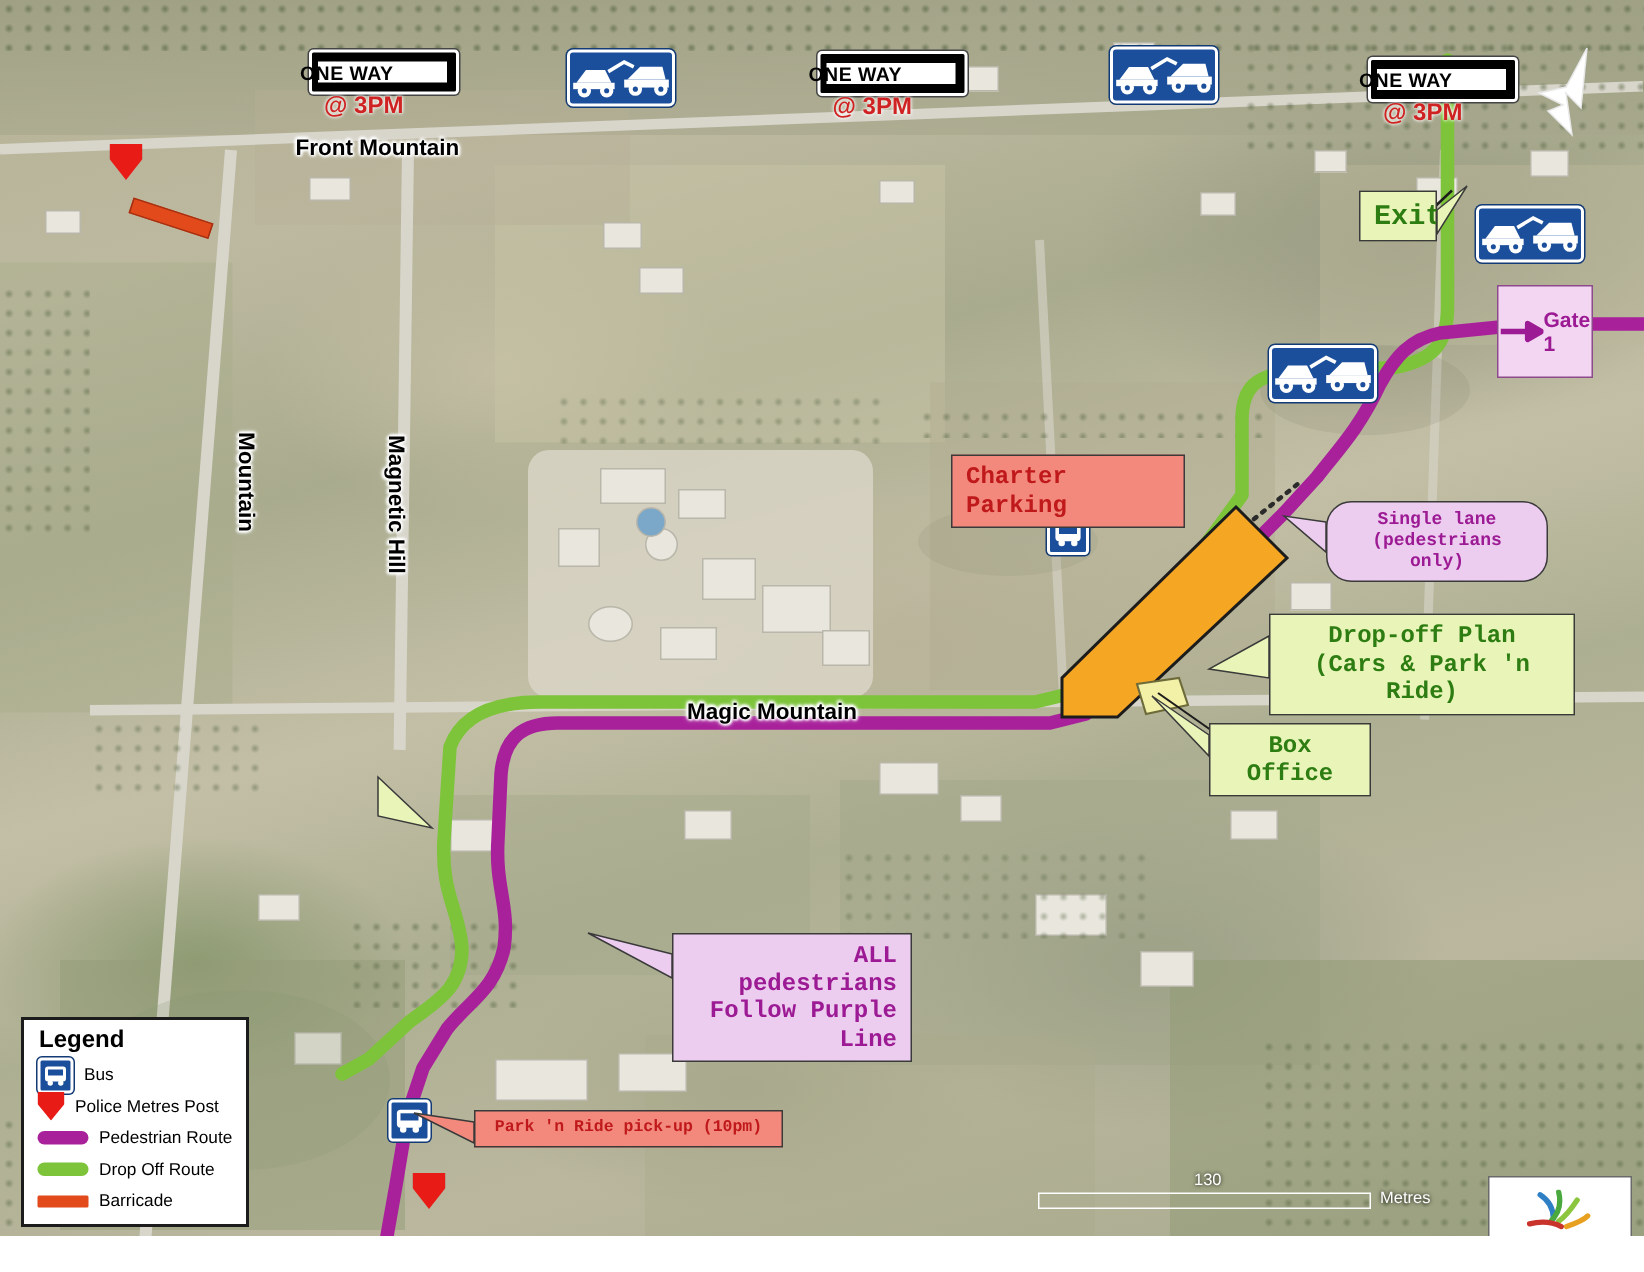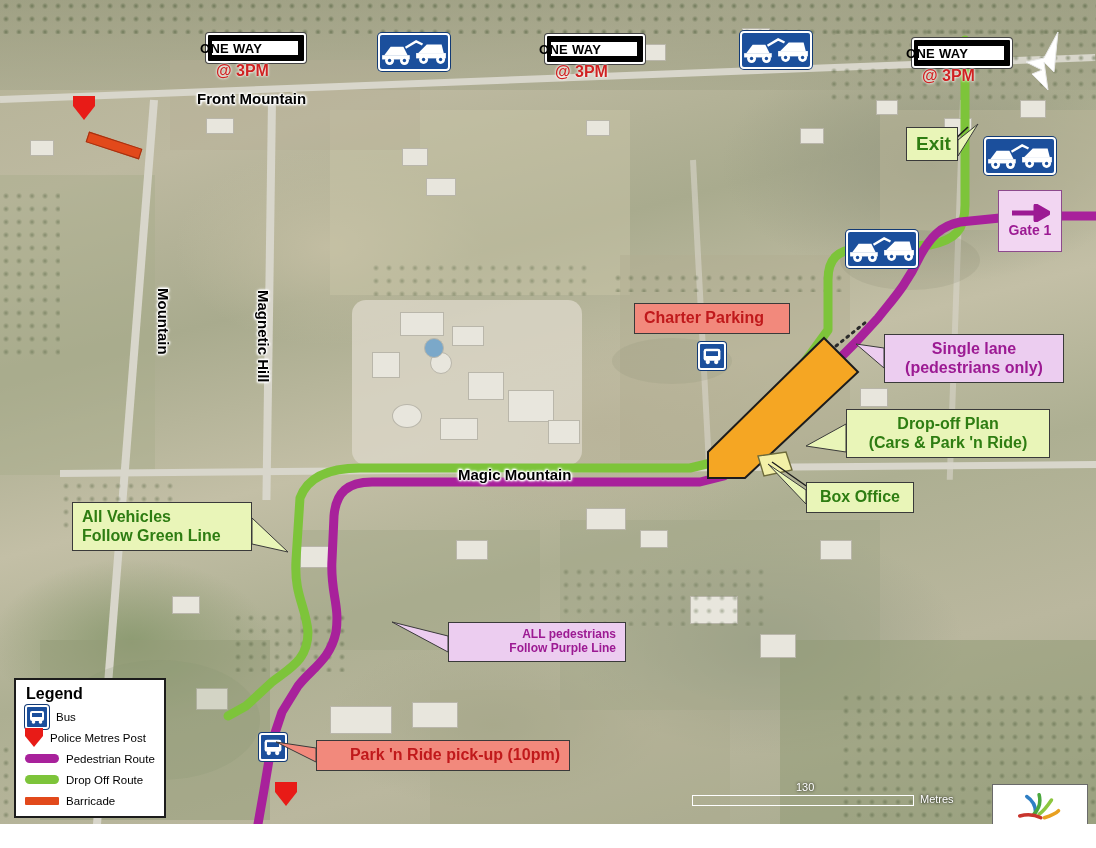--- a/index.html
+++ b/index.html
@@ -44,26 +44,26 @@
   .tow{position:absolute;width:68px;height:34px;background:#1b4f9c;border:2px solid #fff;
     border-radius:4px;box-shadow:0 0 0 1px #123a75;}
   .busicon{position:absolute;width:24px;height:24px;background:#1b4f9c;border:2px solid #fff;
     border-radius:3px;box-shadow:0 0 0 1px #123a75;}
   .police{position:absolute;width:22px;height:24px;background:#e81b17;
     clip-path:polygon(0 0,100% 0,100% 42%,50% 100%,0 42%);
     filter:drop-shadow(0 0 1px #7a0d0a);}
   .barricade{position:absolute;background:#e2491b;border:1px solid #a33111;}
 
   .callout{position:absolute;box-sizing:border-box;border:1px solid #3a3a3a;
-    font-weight:bold;line-height:1.16;padding:5px 9px;}
+    font-weight:bold;line-height:1.16;padding:5px 9px;font-family:Liberation Mono, monospace;}
   .c-green{background:#e9f5b8;color:#2e7d12;}
   .c-purple{background:#eccdf0;color:#9c1a93;}
   .c-red{background:#f2897c;color:#c0191b;}
   .gate{position:absolute;background:#f2d6f2;border:1px solid #8d4a8d;
-    display:flex;flex-direction:column;align-items:center;justify-content:center;}
+    display:flex;flex-direction:row;align-items:center;justify-content:center;}
   .gate .glbl{color:#9c1a93;font-weight:bold;font-size:14px;}
 
   .roadlabel{position:absolute;color:#000;font-weight:bold;font-size:15px;white-space:nowrap;
     text-shadow:1px 0 2px #fff,-1px 0 2px #fff,0 1px 2px #fff,0 -1px 2px #fff,
       1px 1px 2px #fff,-1px -1px 2px #fff,0 0 4px #fff;}
   .vert{transform-origin:left top;}
 
   
   #legend{position:absolute;background:#fff;border:2px solid #1c1c1c;}
   #legend .ltitle{font-weight:bold;font-size:16px;color:#000;padding:5px 0 3px 10px;}
@@ -314,45 +314,41 @@
   </div>
 
   <div class="callout c-green" style="left:906px;top:127px;width:52px;font-size:19px;text-align:center;">
     <span>Exit</span>
   </div>
 
   <div class="callout c-red" style="left:634px;top:303px;width:156px;font-size:16px;text-align:left;">
     <span>Charter Parking</span>
   </div>
 
-  <div class="callout c-purple" style="left:884px;top:334px;width:180px;font-size:16px;text-align:center;">
+  <div class="callout c-purple" style="left:884px;top:334px;width:148px;font-size:12px;text-align:center;border-radius:17px;">
     <div>Single lane</div>
     <div>(pedestrians only)</div>
   </div>
 
   <div class="callout c-green" style="left:846px;top:409px;width:204px;font-size:16px;text-align:center;">
     <div>Drop-off Plan</div>
     <div>(Cars &amp; Park 'n Ride)</div>
   </div>
 
   <div class="callout c-green" style="left:806px;top:482px;width:108px;font-size:16px;text-align:center;">
     <span>Box Office</span>
   </div>
 
-  <div class="callout c-green" style="left:72px;top:502px;width:180px;font-size:16px;text-align:left;">
-    <div>All Vehicles</div>
-    <div>Follow Green Line</div>
-  </div>
-
-  <div class="callout c-purple" style="left:448px;top:622px;width:178px;font-size:12px;text-align:right;">
+
+  <div class="callout c-purple" style="left:448px;top:622px;width:160px;font-size:16px;text-align:right;">
     <div>ALL pedestrians</div>
     <div>Follow Purple Line</div>
   </div>
 
-  <div class="callout c-red" style="left:316px;top:740px;width:254px;font-size:16px;text-align:right;">
+  <div class="callout c-red" style="left:316px;top:740px;width:206px;font-size:11px;text-align:center;">
     <span>Park 'n Ride pick-up (10pm)</span>
   </div>
 
   <svg style="position:absolute;left:0;top:0;width:1096px;height:824px;pointer-events:none;">
     <polygon points="884,348 856,344 884,368" fill="#eccdf0" stroke="#3a3a3a" stroke-width="1"></polygon>
     <polygon points="846,424 806,446 846,452" fill="#e9f5b8" stroke="#3a3a3a" stroke-width="1"></polygon>
     <polygon points="252,518 288,552 252,544" fill="#e9f5b8" stroke="#3a3a3a" stroke-width="1"></polygon>
     <polygon points="448,636 392,622 448,652" fill="#eccdf0" stroke="#3a3a3a" stroke-width="1"></polygon>
     <polygon points="316,748 276,742 316,762" fill="#f2897c" stroke="#3a3a3a" stroke-width="1"></polygon>
     <polygon points="806,490 768,464 806,504" fill="#e9f5b8" stroke="#3a3a3a" stroke-width="1"></polygon>

